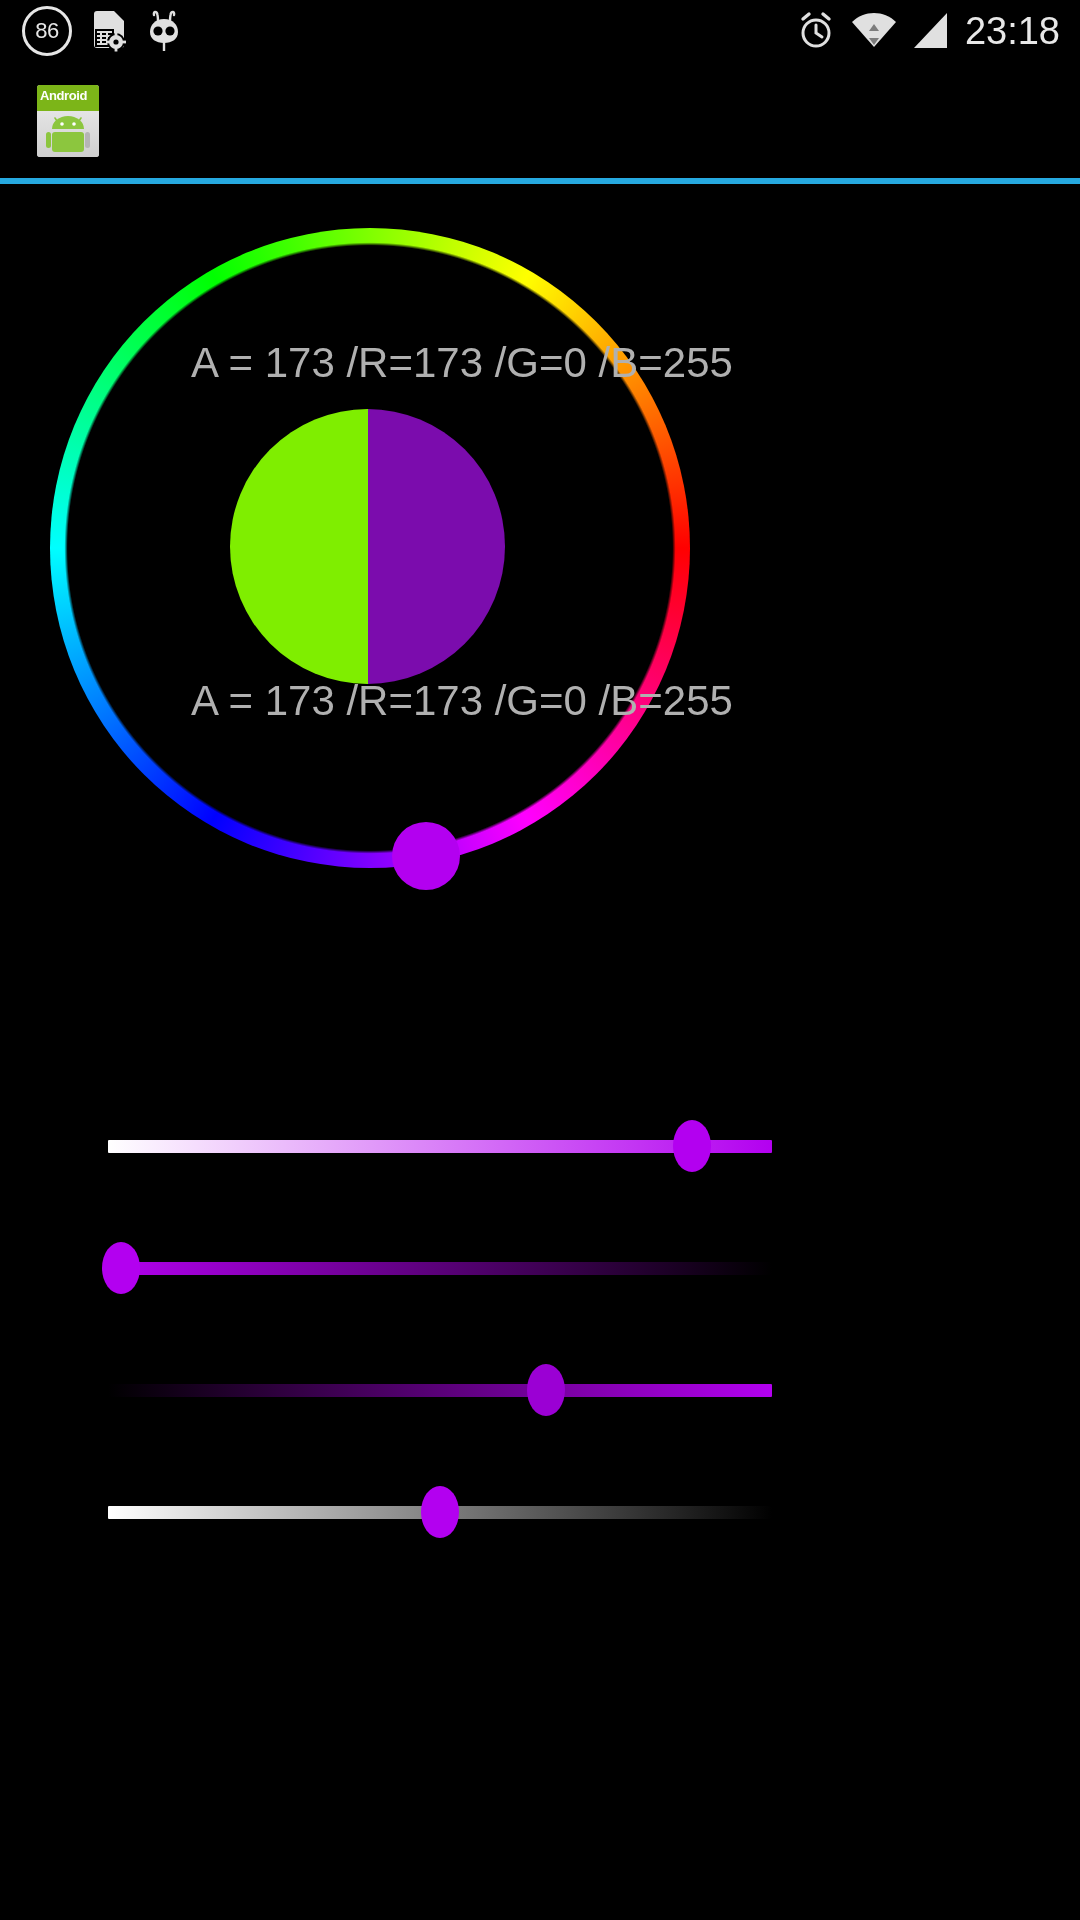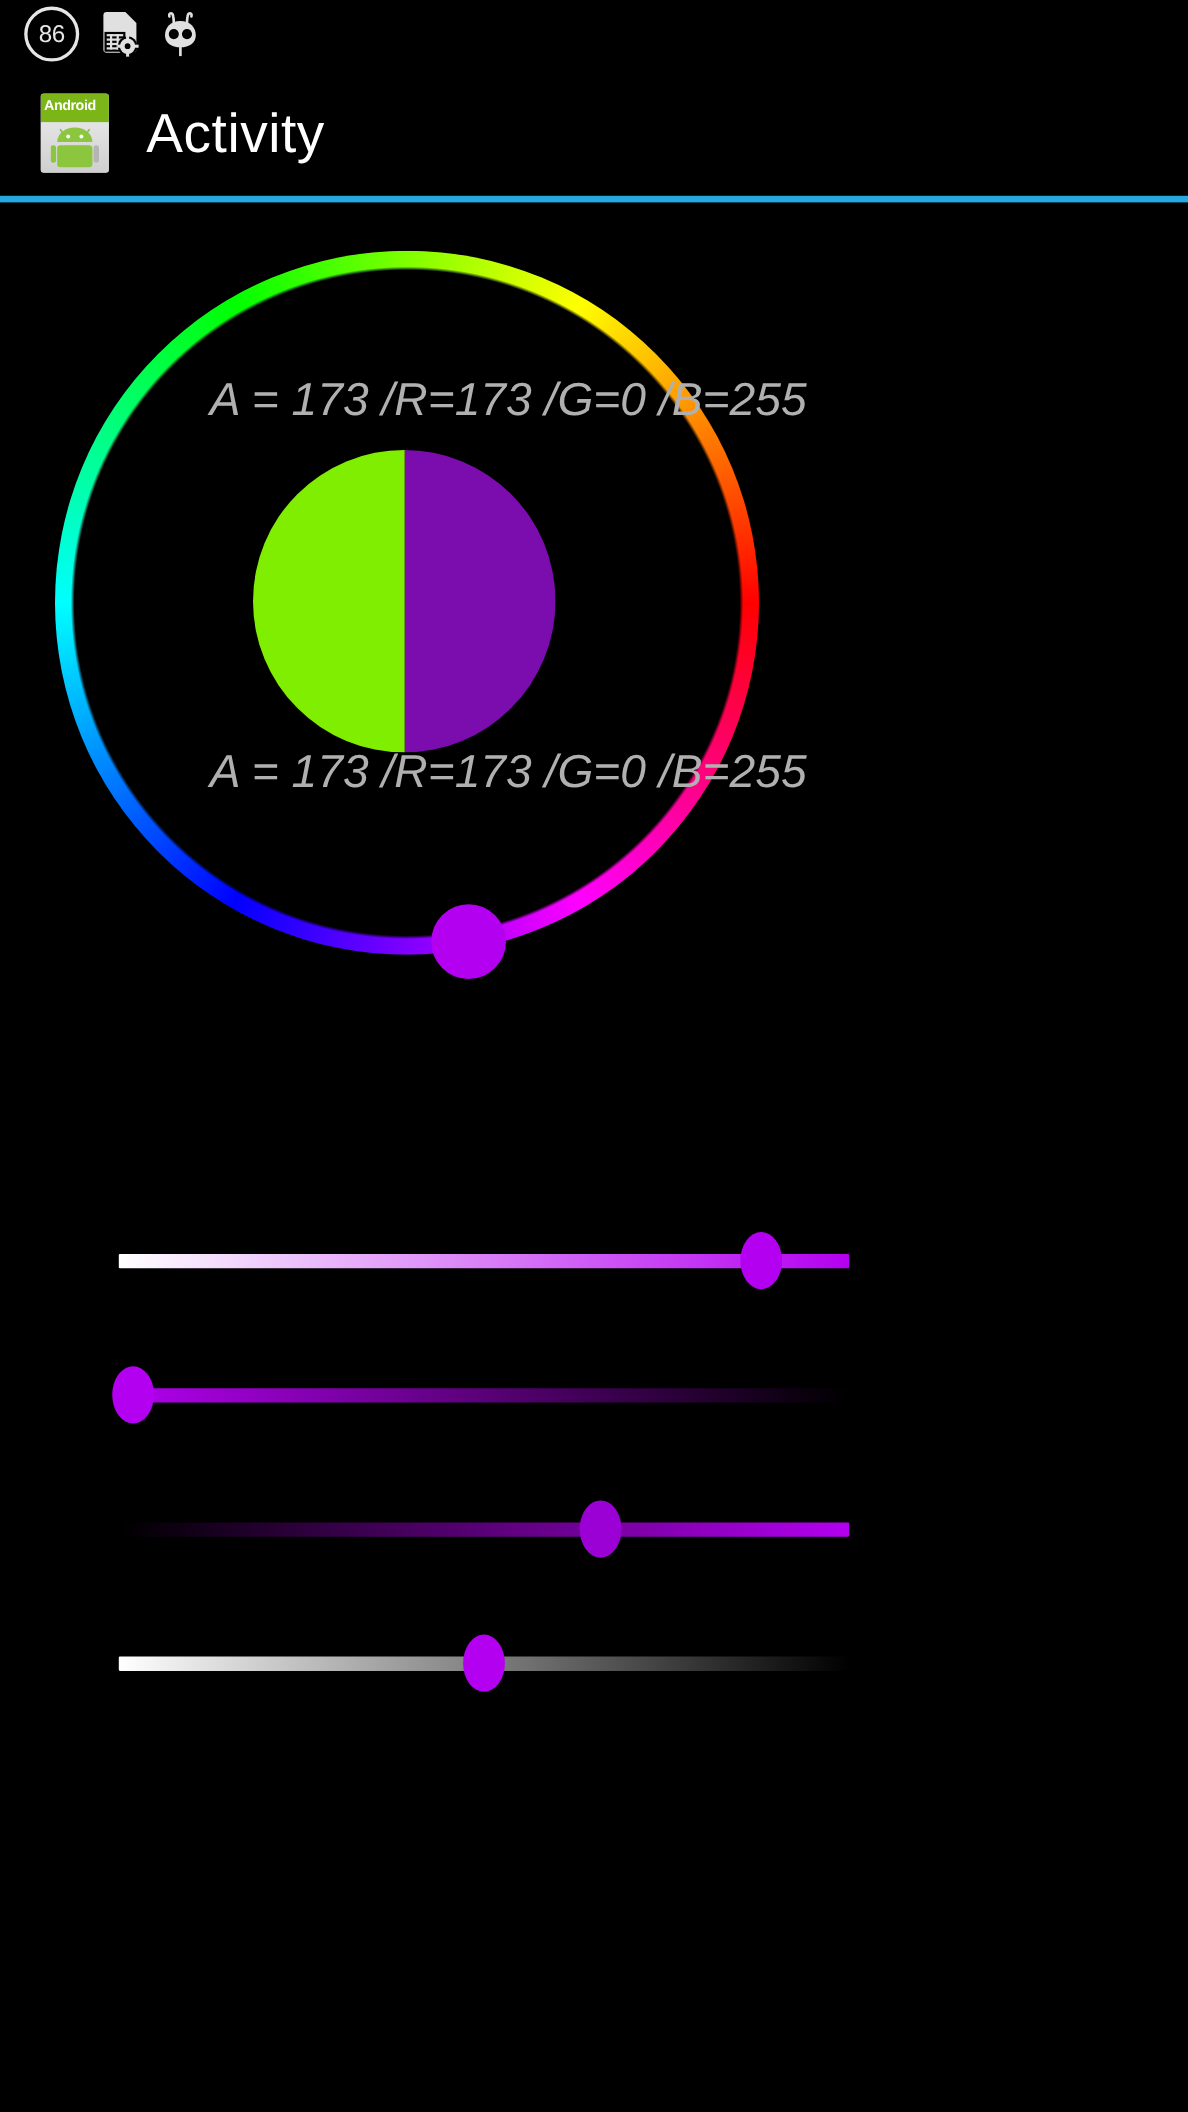--- a/index.html
+++ b/index.html
@@ -54,21 +54,21 @@
     margin-left:34px;color:#ffffff;font-size:50px;font-weight:400;
     letter-spacing:0.5px;
   }
   .accent{
     position:absolute;left:0;top:178px;width:1080px;height:6px;
     background:#26a9e0;
   }
 
   
   .wheelwrap{
-    position:absolute;left:0;top:184px;width:940px;height:760px;font-style:italic;
+    position:absolute;left:0;top:184px;width:940px;height:760px;
   }
   .huering{
     position:absolute;left:50px;top:44px;width:640px;height:640px;
     border-radius:50%;
     background:
       radial-gradient(circle closest-side, #000 0 94.5%, rgba(0,0,0,0) 95.5% 100%),
       conic-gradient(from 90deg,
         #ff0000 0deg,
         #ff00ff 60deg,
         #0000ff 120deg,
@@ -141,40 +141,59 @@
     <svg class="sb-icon" width="40" height="44" viewBox="0 0 40 44">
       <path d="M10 6 C9 2 13 2 13.5 6 C14 9 14 11 14 12" stroke="#e0e0e0" stroke-width="2.4" fill="none" stroke-linecap="round"></path>
       <path d="M30 6 C31 2 27 2 26.5 6 C26 9 26 11 26 12" stroke="#e0e0e0" stroke-width="2.4" fill="none" stroke-linecap="round"></path>
       <path d="M20 10 C29 10 34 16 34 23 C34 30 28 34 20 34 C12 34 6 30 6 23 C6 16 11 10 20 10 Z" fill="#e0e0e0"></path>
       <circle cx="14" cy="22" r="4.6" fill="#000"></circle>
       <circle cx="26" cy="22" r="4.6" fill="#000"></circle>
       <rect x="18.8" y="33" width="2.4" height="9" fill="#e0e0e0"></rect>
     </svg>
   </div>
 
+  <div class="sb-right">
+    <svg class="sb-icon" width="42" height="42" viewBox="0 0 42 42">
+      <circle cx="21" cy="23" r="13" fill="none" stroke="#e0e0e0" stroke-width="3"></circle>
+      <path d="M21 15 v8 l6 4" stroke="#e0e0e0" stroke-width="3" fill="none" stroke-linecap="round"></path>
+      <path d="M8 9 L14 4" stroke="#e0e0e0" stroke-width="3.4" stroke-linecap="round"></path>
+      <path d="M34 9 L28 4" stroke="#e0e0e0" stroke-width="3.4" stroke-linecap="round"></path>
+    </svg>
+
+    <svg class="sb-icon" width="46" height="40" viewBox="0 0 46 40">
+      <path d="M23 36 L1 11 C7 5 15 2 23 2 C31 2 39 5 45 11 Z" fill="#e0e0e0"></path>
+      <path d="M23 13 l5 7 h-10 z" fill="#7c7c7c"></path>
+      <path d="M23 34 l-5 -7 h10 z" fill="#7c7c7c"></path>
+    </svg>
+
+    <svg class="sb-icon" width="40" height="40" viewBox="0 0 40 40">
+      <path d="M36 2 L36 37 L3 37 Z" fill="#e0e0e0"></path>
+    </svg>
+
+    <div class="clock">23:18</div>
+  </div>
 </div>
 
 <div class="appbar">
   <div class="app-icon">
     <div class="bot"></div>
     <div class="top">
       <span>Android</span>
     </div>
     <svg class="droid" viewBox="0 0 44 42">
       <path d="M6 14 a16 13 0 0 1 32 0 z" fill="#8cc63e"></path>
       <circle cx="16" cy="9" r="1.8" fill="#fff"></circle>
       <circle cx="28" cy="9" r="1.8" fill="#fff"></circle>
       <path d="M9 3 L13 9" stroke="#8cc63e" stroke-width="1.6" stroke-linecap="round"></path>
       <path d="M35 3 L31 9" stroke="#8cc63e" stroke-width="1.6" stroke-linecap="round"></path>
       <rect x="6" y="17" width="32" height="20" rx="3" fill="#8cc63e"></rect>
       <rect x="0" y="17" width="5" height="16" rx="2.5" fill="#8cc63e"></rect>
       <rect x="39" y="17" width="5" height="16" rx="2.5" fill="#b5b5b5"></rect>
     </svg>
   </div>
-  <div class="app-title">Activity</div>
 </div>
 <div class="accent" style="background: rgb(38, 169, 224);"></div>
 
 <div class="wheelwrap">
 
   <div class="huering"></div>
 
   <div class="lbl top">A = 173 /R=173 /G=0 /B=255</div>
 
   <div class="innercircle">

